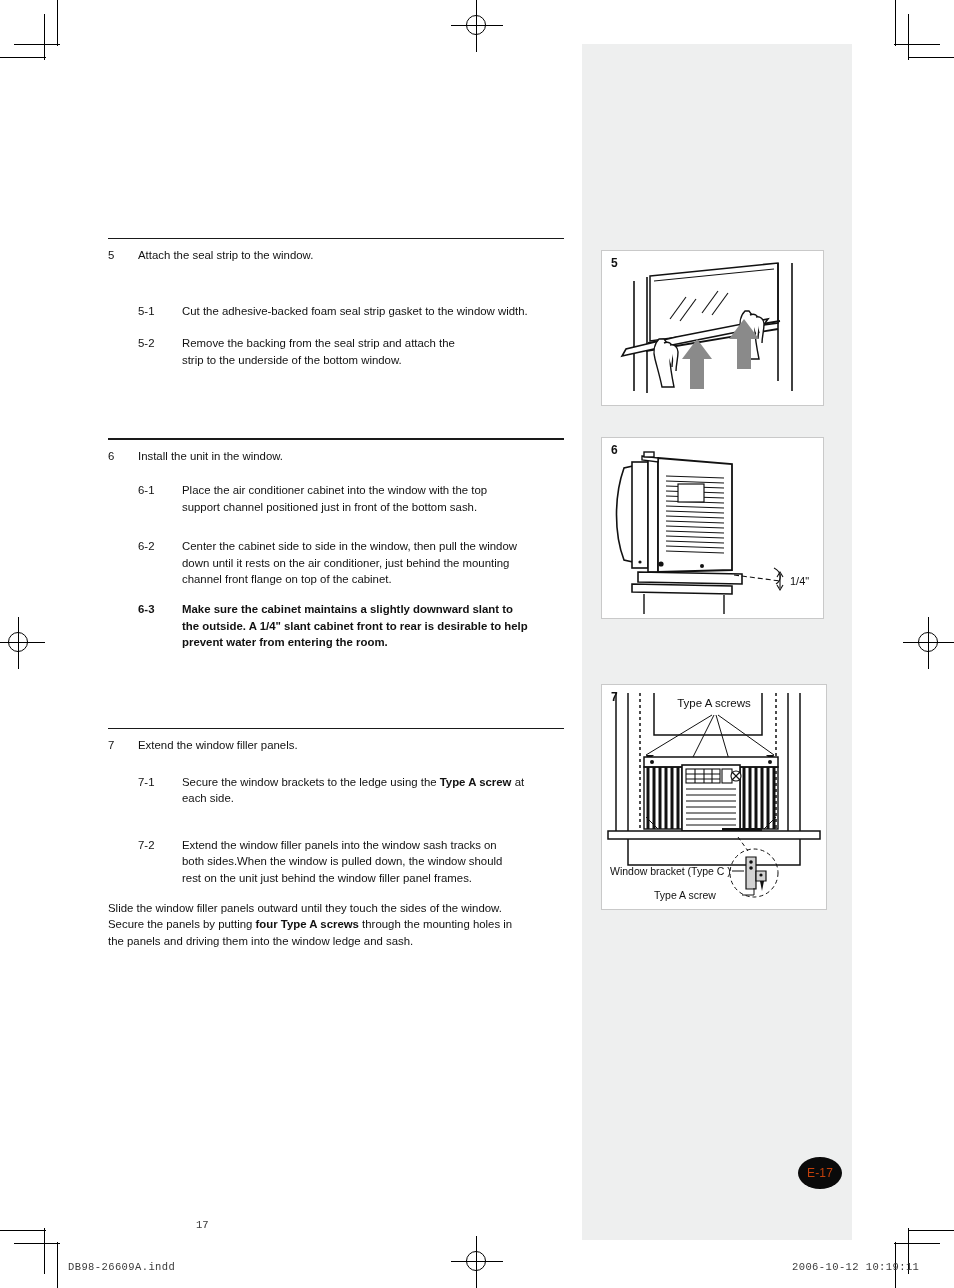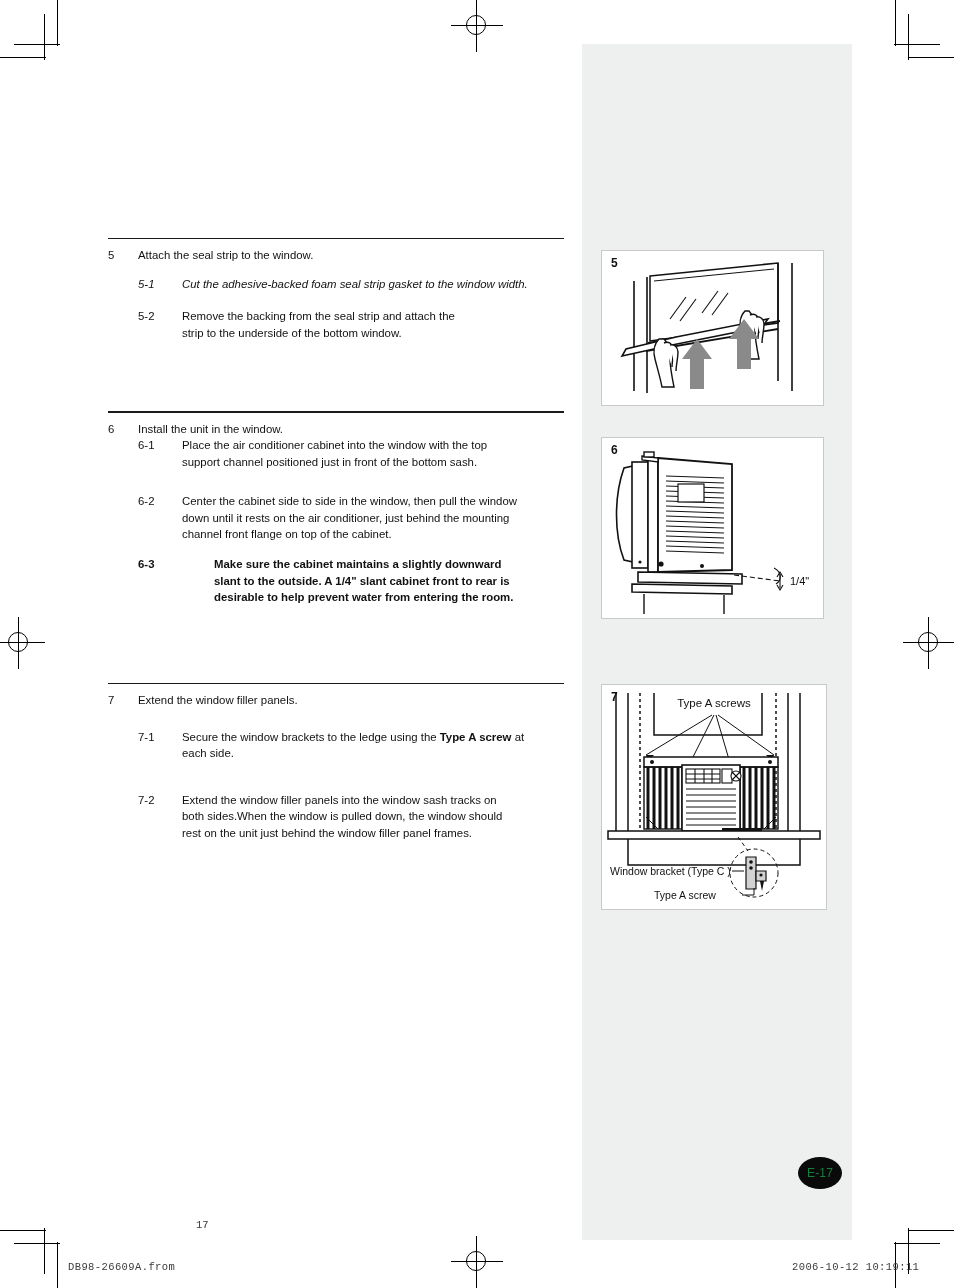--- a/index.html
+++ b/index.html
@@ -24,31 +24,31 @@
   
   #text-column{left:108px;top:238px;width:458px;}
   .step-block{position:relative;}
   .rule{width:456px;height:1.3px;background:#1a1a1a;}
   .step-head{display:flex;font-size:11.4px;color:#111;line-height:1.42;}
   .step-head .num{width:30px;flex:0 0 30px;}
   .step-head .txt{flex:1;}
   .sub{display:flex;font-size:11.4px;color:#111;line-height:1.46;}
   .sub .snum{width:44px;flex:0 0 44px;padding-left:30px;box-sizing:content-box;}
   .sub .stxt{flex:1;}
-  .sub.bold{font-weight:bold;gap:32px;}
+  .sub.bold{font-weight:bold;}
   .sub .stxt b{font-weight:bold;}
 
   
   .figbox{position:absolute;background:#fff;border:1px solid #c9c9c9;box-sizing:border-box;}
   .fignum{position:absolute;left:9px;top:5px;font-size:12px;font-weight:bold;color:#111;}
   .figbox svg{display:block;}
 
   
   #page-badge{left:798px;top:1157px;width:44px;height:32px;border-radius:50%;
-    background:#0a0a0a;color:#15803d;display:flex;align-items:center;justify-content:center;
+    background:#0a0a0a;color:#c2410c;display:flex;align-items:center;justify-content:center;
     font-size:12px;letter-spacing:.2px;}
 
   
   .foot{position:absolute;font-family:"Liberation Mono", monospace;font-size:10.5px;color:#3a3a3a;}
   #footer-file{left:68px;top:1261px;letter-spacing:.4px;}
   #footer-page{left:196px;top:1219px;}
   #footer-stamp{left:792px;top:1261px;letter-spacing:.4px;}
 </style>
 </head>
 <body>
@@ -102,37 +102,37 @@
   </div>
 
 <div class="abs" id="text-column">
 
   <div class="step-block">
     <div class="rule"></div>
     <div class="step-head" style="margin-top:8px;">
       <span class="num">5</span>
       <span class="txt">Attach the seal strip to the window.</span>
     </div>
-    <div class="sub" style="margin-top:13px;font-style:italic;">
+    <div class="sub" style="margin-top:40px;">
       <span class="snum">5-1</span>
       <span class="stxt">Cut the adhesive-backed foam seal strip gasket to the window width.</span>
     </div>
     <div class="sub" style="margin-top:15px;width:358px;">
       <span class="snum">5-2</span>
       <span class="stxt">Remove the backing from the seal strip and attach the strip to the underside of the bottom window.</span>
     </div>
   </div>
 
   <div class="step-block" style="margin-top:70px;">
     <div class="rule"></div>
     <div class="step-head" style="margin-top:8px;">
       <span class="num">6</span>
       <span class="txt">Install the unit in the window.</span>
     </div>
-    <div class="sub" style="margin-top:0;width:400px;">
+    <div class="sub" style="margin-top:18px;width:400px;">
       <span class="snum">6-1</span>
       <span class="stxt">Place the air conditioner cabinet into the window with the top support channel positioned just in front of the bottom sash.</span>
     </div>
     <div class="sub" style="margin-top:23px;width:412px;">
       <span class="snum">6-2</span>
       <span class="stxt">Center the cabinet side to side in the window, then pull the window down until it rests on the air conditioner, just behind the mounting channel front flange on top of the cabinet.</span>
     </div>
     <div class="sub bold" style="margin-top:13px;width:420px;">
       <span class="snum">6-3</span>
       <span class="stxt">Make sure the cabinet maintains a slightly downward slant to the outside. A 1/4" slant cabinet front to rear is desirable to help prevent water from entering the room.</span>
@@ -147,20 +147,21 @@
     </div>
     <div class="sub" style="margin-top:20px;width:422px;">
       <span class="snum">7-1</span>
       <span class="stxt">Secure the window brackets to the ledge using the <b>Type A screw</b> at each side.</span>
     </div>
     <div class="sub" style="margin-top:30px;width:404px;">
       <span class="snum">7-2</span>
       <span class="stxt">Extend the window filler panels into the window sash tracks on both sides.When the window is pulled down, the window should rest on the unit just behind the window filler panel frames.</span>
     </div>
     <div class="sub" style="margin-top:13px;width:410px;">
+      <span class="stxt">Slide the window filler panels outward until they touch the sides of the window. Secure the panels by putting <b>four Type A screws</b> through the mounting holes in the panels and driving them into the window ledge and sash.</span>
     </div>
   </div>
 </div>
 
 <div class="figbox" style="left:601px;top:250px;width:223px;height:156px;">
   <span class="fignum">5</span>
   <svg width="221" height="154" viewBox="0 0 221 154">
     <g stroke="#111" fill="none" stroke-width="1.6">
 
       <line x1="32" y1="30" x2="32" y2="140"></line>
@@ -395,15 +396,15 @@
 
     <text x="52" y="214" font-family="Liberation Sans, sans-serif" font-size="10.5" fill="#111">Type  A  screw</text>
     <g stroke="#111" stroke-width="1" fill="none">
       <path d="M140 210 L152 210 L152 203"></path>
     </g>
   </svg>
 </div>
 
 <div class="abs" id="page-badge">E-17</div>
 
-<div class="foot" id="footer-file">DB98-26609A.from</div>
+<div class="foot" id="footer-file">DB98-26609A.indd</div>
 <div class="foot" id="footer-page">17</div>
 <div class="foot" id="footer-stamp">2006-10-12   10:19:11</div>
 
 </body></html>

